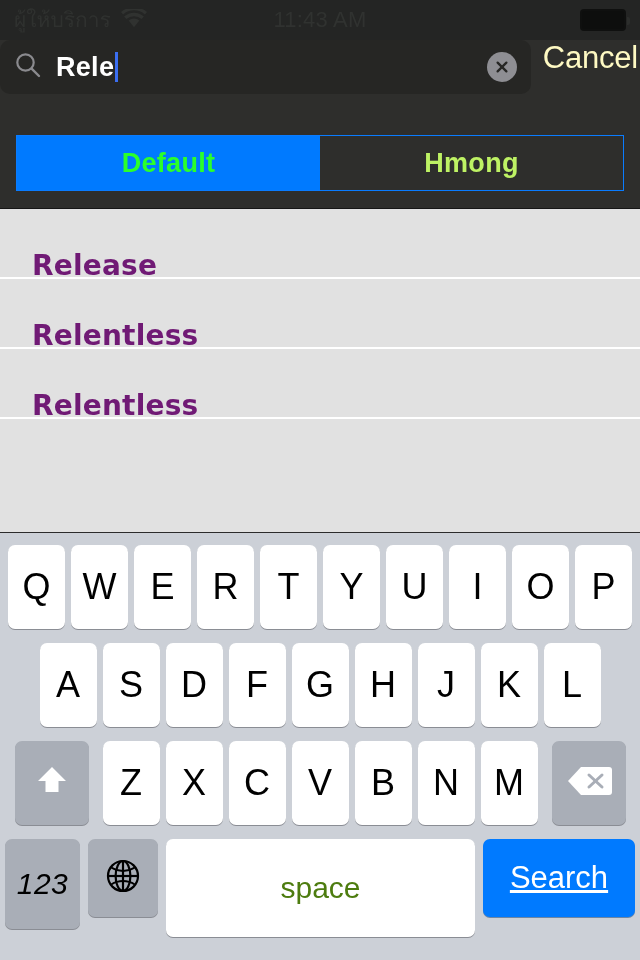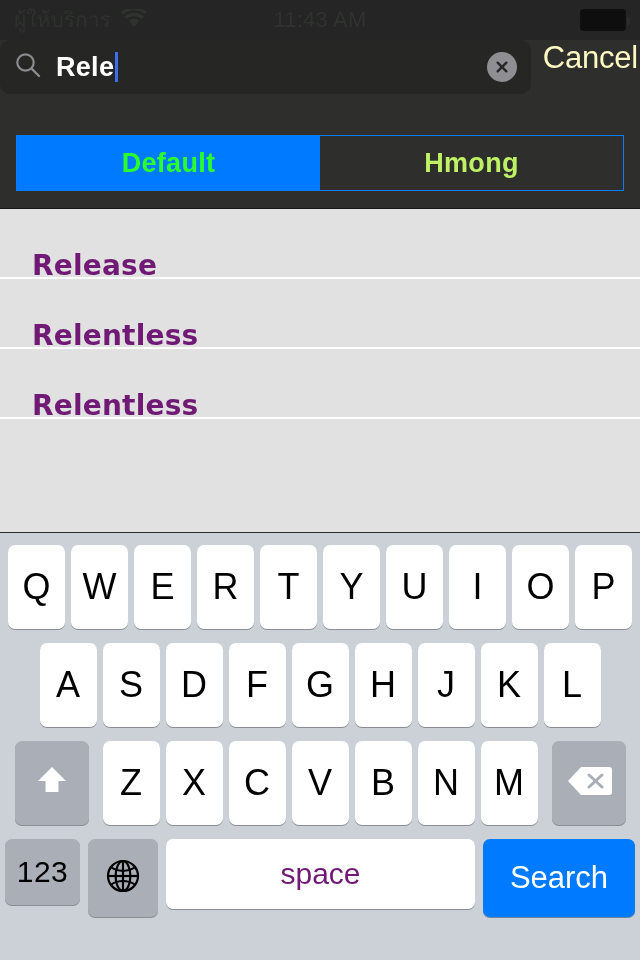--- a/index.html
+++ b/index.html
@@ -226,49 +226,51 @@
     display: flex;
     align-items: center;
     justify-content: center;
     height: 84px;
   }
   .shift-key { width: 74px; margin-right: 8px; }
   .delete-key { width: 74px; margin-left: 8px; }
 
   .key-123 {
     width: 75px;
-    height: 66px;
+    height: 90px;
     font-size: 30px;
     color: #000;
     letter-spacing: 0.5px;
+    font-style: italic;
   }
   .key-globe { width: 70px; height: 78px; }
   .key-space {
     flex: 1;
-    height: 70px;
+    height: 98px;
     background: #ffffff;
     border-radius: 7px;
     box-shadow: 0 1px 0 #8a8d94;
     display: flex;
     align-items: center;
     justify-content: center;
     font-size: 30px;
-    color: #701a75;
+    color: #4d7c0f;
   }
   .key-search {
     width: 152px;
     height: 78px;
     background: #007aff;
     border-radius: 7px;
     box-shadow: 0 1px 0 #6d86a3;
     display: flex;
     align-items: center;
     justify-content: center;
     color: #ffffff;
     font-size: 31px;
+    text-decoration: underline;
   }
 </style>
 </head>
 <body>
 
 <div class="status-bar">
   <div class="status-left">
     <span class="carrier-text">ผู้ให้บริการ</span>
     <span class="wifi-icon">
       <svg width="26" height="19" viewBox="0 0 26 19">

